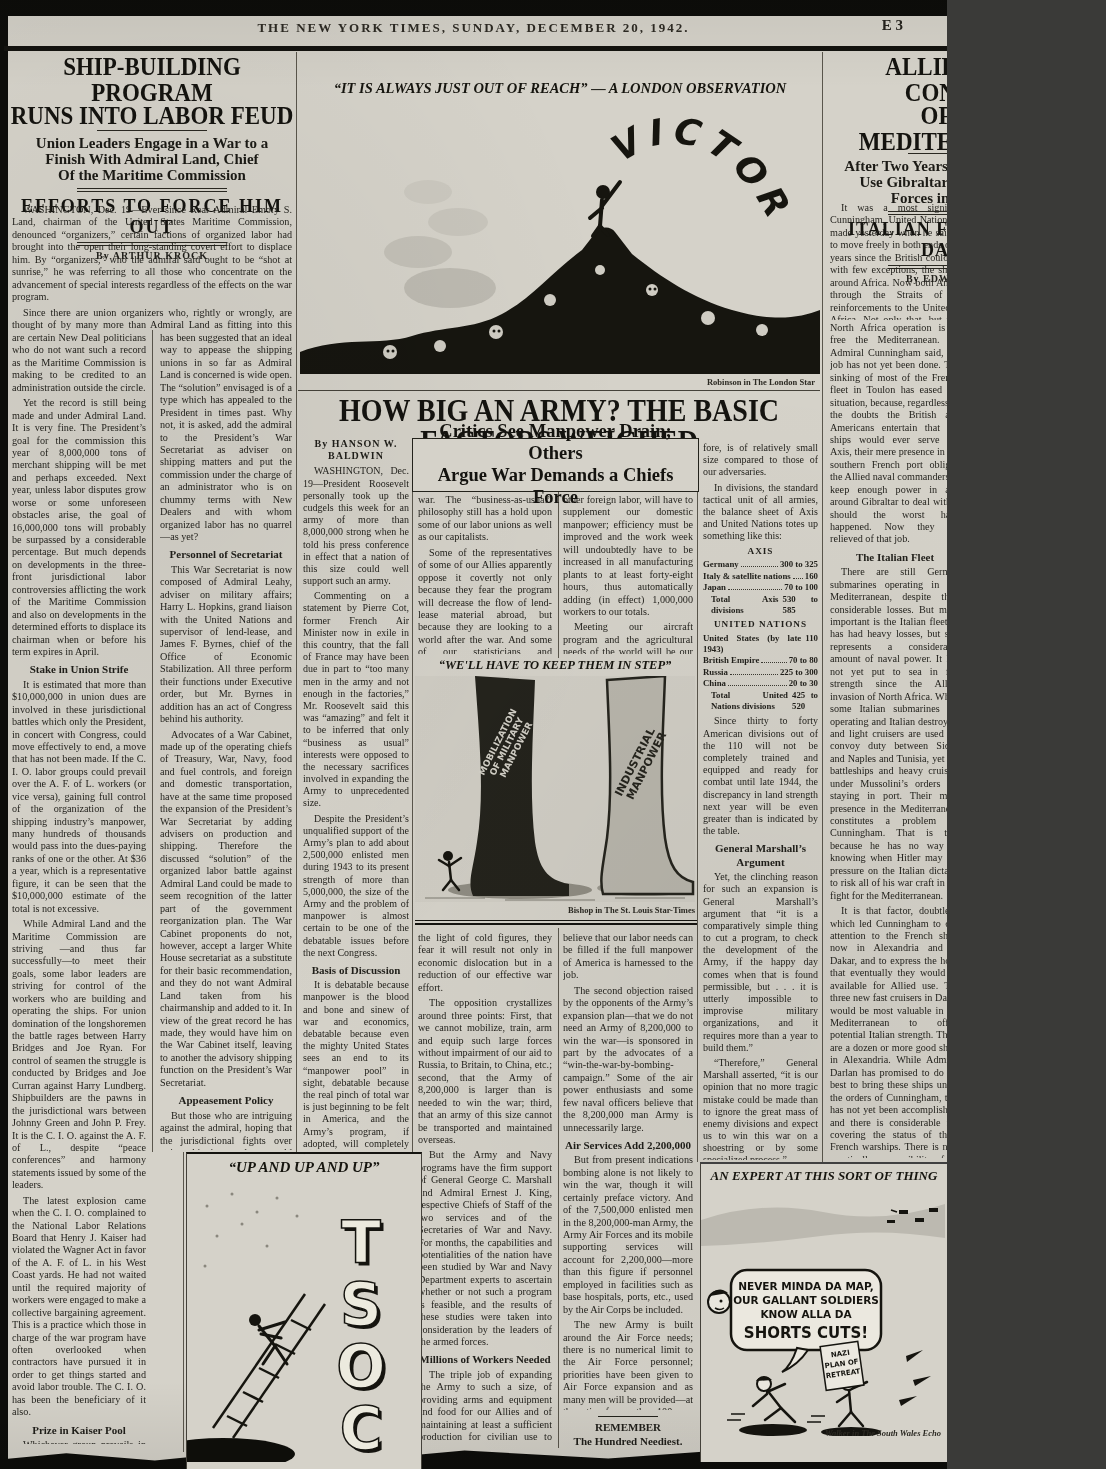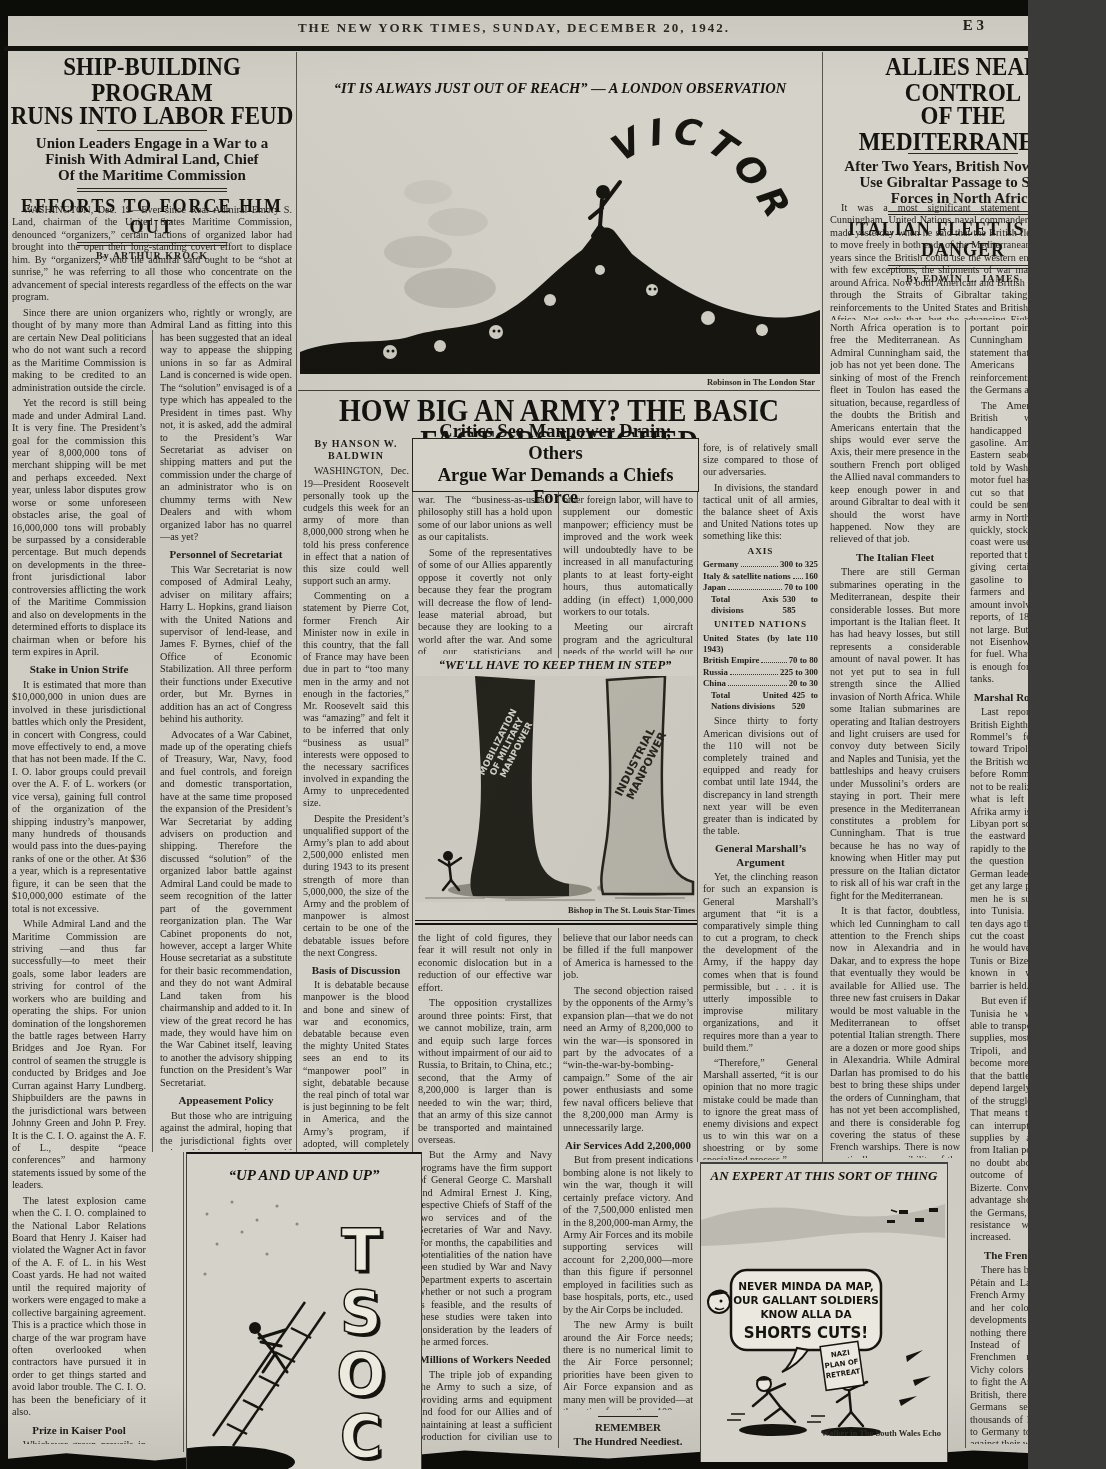--- a/index.html
+++ b/index.html
@@ -1,17 +1,17 @@
 <!DOCTYPE html>
 <html><head>
 <meta charset="utf-8">
 <style>
   html,body{margin:0;padding:0;background:#3a3a38;}
-  .page{position:relative;width:1028px;height:1469px;background:#d5d2c9;overflow:hidden;
-        font-family:"Liberation Serif",serif;color:#201f1a;}
+  .page{position:relative;width:927px;height:1469px;background:#d5d2c9;overflow:hidden;
+        font-family:"Liberation Serif",serif;color:#201f1a;padding-left:20px;}
   .page::after{content:"";position:absolute;inset:0;pointer-events:none;
         background:radial-gradient(ellipse at 18% 30%,rgba(0,0,0,.05),transparent 42%),
                    radial-gradient(ellipse at 80% 70%,rgba(0,0,0,.05),transparent 45%),
                    linear-gradient(180deg,rgba(0,0,0,.06),rgba(0,0,0,0) 6%,rgba(0,0,0,0) 94%,rgba(0,0,0,.08));}
   .abs{position:absolute;}
   .edge{position:absolute;background:#0d0d0a;}
   .vr{position:absolute;width:1px;background:#5a564c;}
   .hrule{position:absolute;background:#14130f;}
   .masthead{position:absolute;top:20px;left:0;width:100%;text-align:center;
         font-weight:bold;font-size:13px;letter-spacing:2px;color:#2e2b24;}
@@ -312,21 +312,21 @@
     <p>The Americans and the British were further handicapped by lack of gasoline. Americans on the Eastern seaboard have been told by Washington that their motor fuel has been drastically cut so that larger supplies could be sent quickly to our army in North Africa. To do it quickly, stocks on the Atlantic coast were used. Although it is reported that the Americans are giving certain supplies of gasoline to North African farmers and fishermen, the amount involved, according to reports, of 185,000 gallons is not large. But certainly that is not Eisenhower’s chief need for fuel. What he really needs is enough for his planes and tanks.</p>
     <div class="sub">Marshal Rommel’s Flight</div>
     <p>Last reports tell of the British Eighth Army’s chase of Rommel’s forces westward toward Tripoli. The hope that the British would reach Tripoli before Rommel is apparently not to be realized. It seems that what is left of the German Afrika army is strung from the Libyan port some 200 miles to the eastward and is moving rapidly to the west. This raises the question of whether the German leader will be able to get any large part of the 50,000 men he is supposed to have into Tunisia. It was reported ten days ago that the Allies had cut the coast road over which he would have to pass to reach Tunis or Bizerte. But it is not known in what force the barrier is held.</p>
     <p>But even if Rommel reaches Tunisia he will scarcely be able to transport his remaining supplies, most of which are at Tripoli, and thus it will become more than ever true that the battle of Tunisia will depend largely on the outcome of the struggle for air control. That means that if the Allies can interrupt the flow of supplies by air and by ship from Italian ports, there will be no doubt about the eventual outcome of the battle for Bizerte. Conversely, if the air advantage should go back to the Germans, their powers of resistance will be greatly increased.</p>
     <div class="sub">The French Situation</div>
     <p>There has been some talk by Pétain and Laval of raising a French Army to defend France and her colonies. The latest developments indicate there is nothing there to worry about. Instead of a picture of Frenchmen rushing to the Vichy colors to form an army to fight the Americans and the British, there is a picture of Germans seizing tens of thousands of Frenchmen to go to Germany to work for Hitler against their will. Underground reports received by the Free French say that men are taken often without time to notify their families and taken to concentration camps in Germany, from which they graduate into workmen for Germany. The resentment thereby stirred up appears to remove practically entirely any likelihood of the establishment of the army which Pétain and Laval have been writing and speaking about.</p>
 
   </div>
 
   <div class="cartoonbox" style="left:186px;top:1152px;width:234px;height:317px;border-top:2px solid #14130f;border-left:1px solid #44413a;border-right:1px solid #44413a;">
-    <div class="cap" style="margin-top:13px;font-size:15px;">“UP AND UP AND UP”</div>
+    <div class="cap" style="margin-top:5px;font-size:15px;">“UP AND UP AND UP”</div>
     <svg width="232" height="286" viewBox="0 0 232 286" style="display:block;">
       <g fill="#8a877d">
         <circle cx="20" cy="30" r="1.5"></circle>
           <circle cx="45" cy="18" r="1.5"></circle>
           <circle cx="70" cy="36" r="1.5"></circle>
         <circle cx="30" cy="60" r="1.5"></circle>
           <circle cx="90" cy="22" r="1.5"></circle>
           <circle cx="55" cy="48" r="1.5"></circle>
         <circle cx="110" cy="40" r="1.5"></circle>
           <circle cx="18" cy="90" r="1.5"></circle>
@@ -419,21 +419,21 @@
       </g>
       <g stroke="#15140f" stroke-width="1.5">
         <line x1="30" y1="230" x2="44" y2="230"></line>
           <line x1="26" y1="236" x2="40" y2="236"></line>
         <line x1="110" y1="232" x2="124" y2="232"></line>
           <line x1="106" y1="238" x2="120" y2="238"></line>
       </g>
       <ellipse cx="72" cy="246" rx="34" ry="6" fill="#15140f"></ellipse>
       <ellipse cx="150" cy="248" rx="30" ry="5" fill="#15140f"></ellipse>
     </svg>
-    <div class="credit" style="padding-right:6px;margin-top:-8px;">Walker in The South Wales Echo</div>
+    <div class="credit" style="padding-right:6px;margin-top:-8px;font-style:italic;">Walker in The South Wales Echo</div>
   </div>
 
   <div class="vr" style="left:296px;top:52px;height:1100px;"></div>
   <div class="vr" style="left:152px;top:330px;height:822px;"></div>
   <div class="vr" style="left:183px;top:1152px;height:300px;"></div>
   <div class="vr" style="left:822px;top:52px;height:1396px;"></div>
   <div class="vr" style="left:412px;top:490px;height:662px;"></div>
   <div class="vr" style="left:558px;top:492px;height:166px;"></div>
   <div class="vr" style="left:558px;top:928px;height:520px;"></div>
   <div class="vr" style="left:697px;top:438px;height:724px;"></div>

